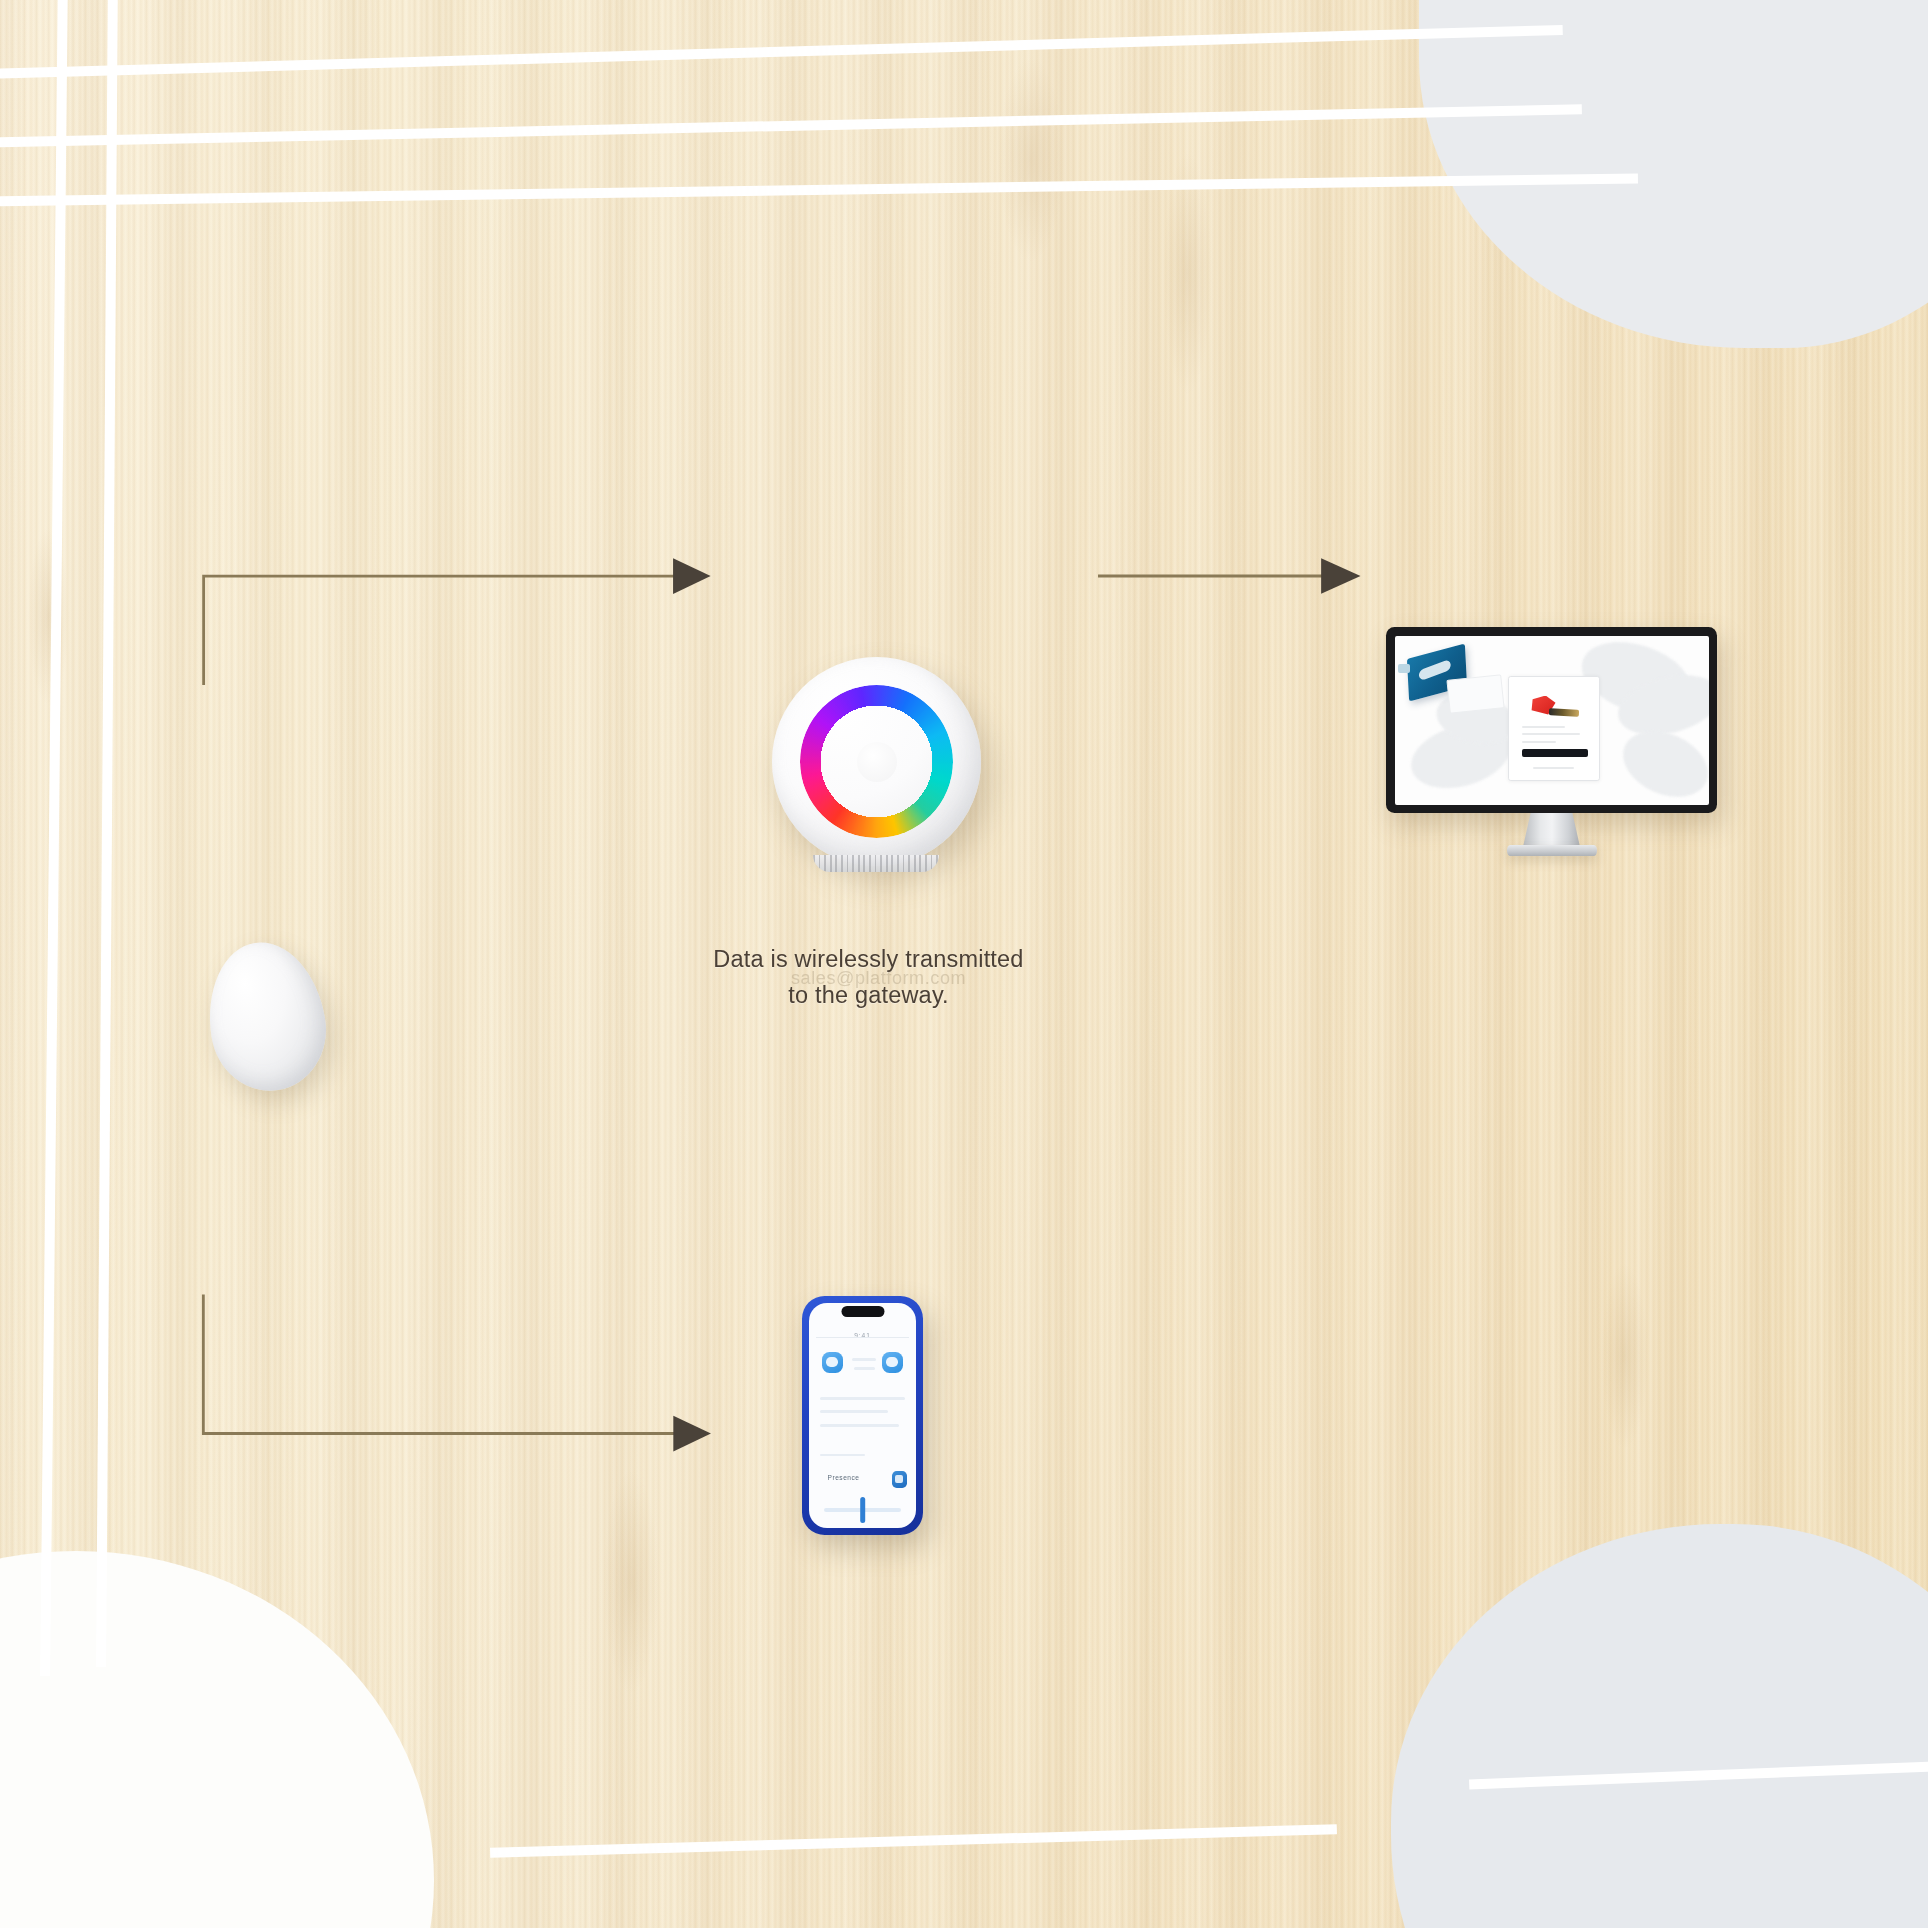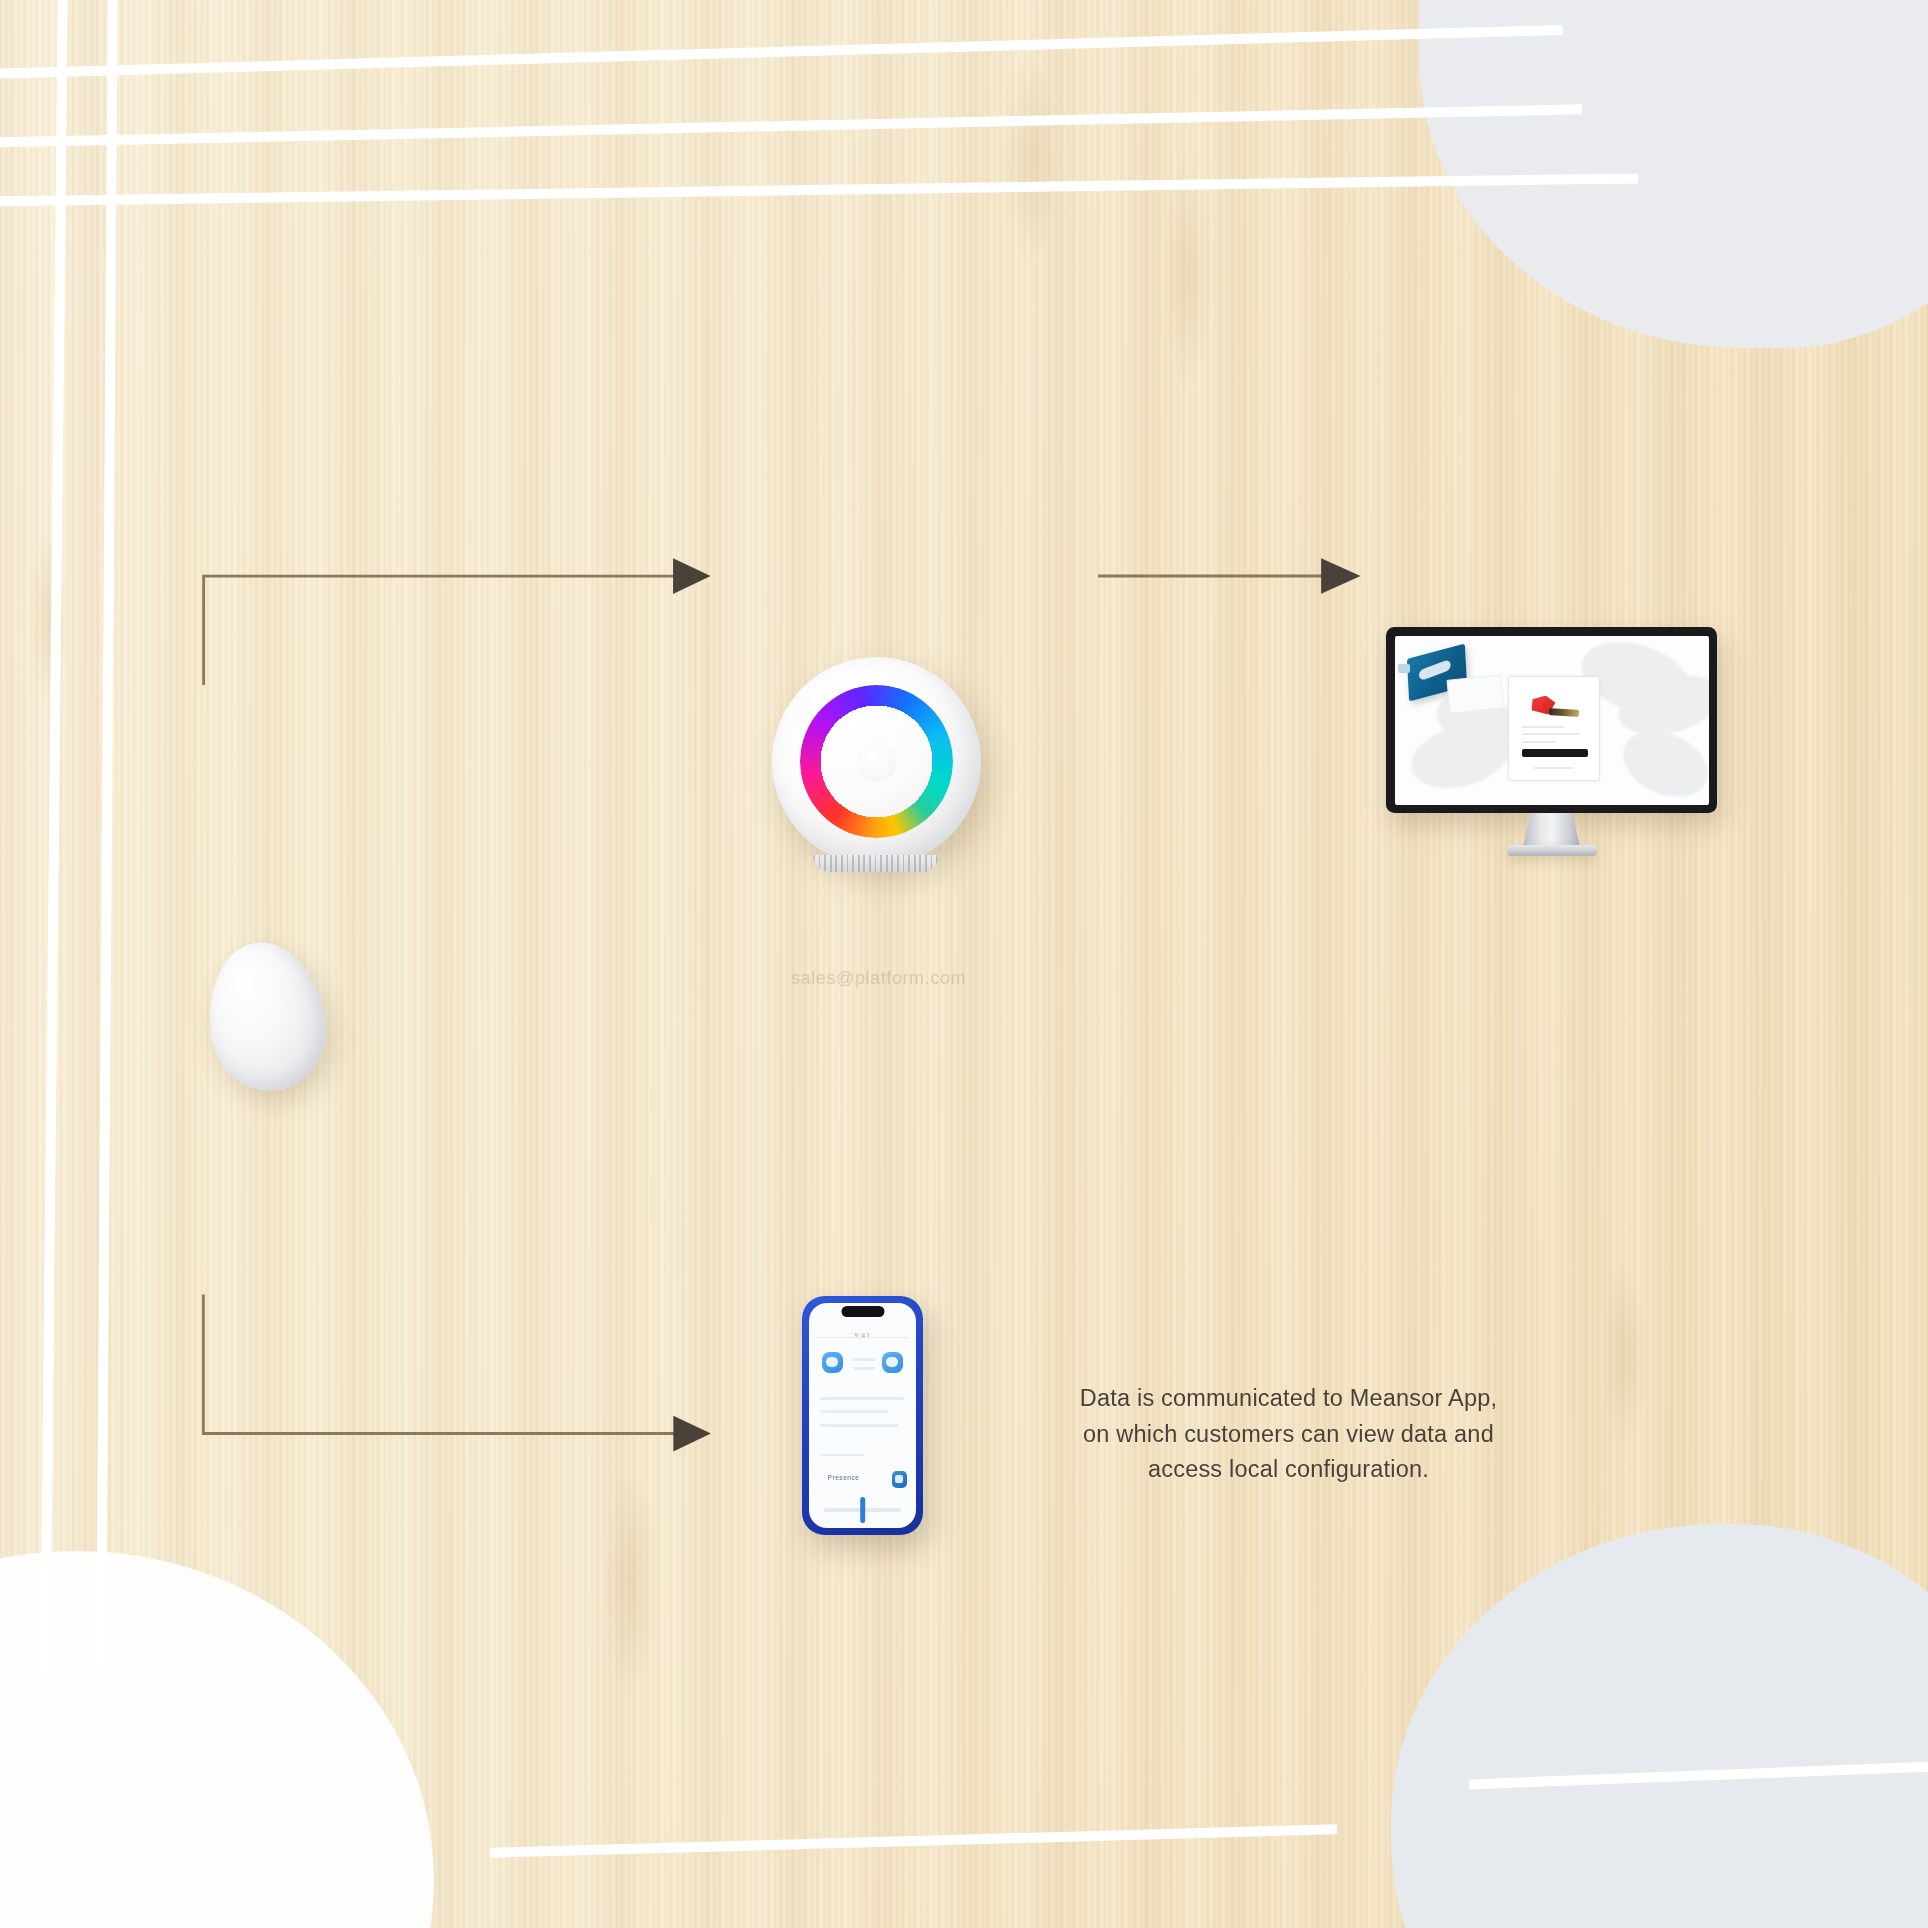--- a/index.html
+++ b/index.html
@@ -350,20 +350,19 @@
         <div class="p-line" style="left:11.3px;top:151px;width:45px;height:2.8px;"></div>
         <div id="p-label">Presence</div>
         <div class="p-chip" style="left:83px;top:168px;"></div>
 
         <div id="p-slider-track"></div>
         <div id="p-slider-knob"></div>
       </div>
     </div>
   </div>
 
-  <div class="caption" id="cap-app">Data is communicated to Meansor App,
-on which customers can view data and
-access local configuration.</div>
+  <div class="caption" id="cap-gateway">Data is wirelessly transmitted
+to the gateway.</div>
 
   <div id="watermark">sales@platform.com</div>
 
 </div>
 
 
 </body></html>

